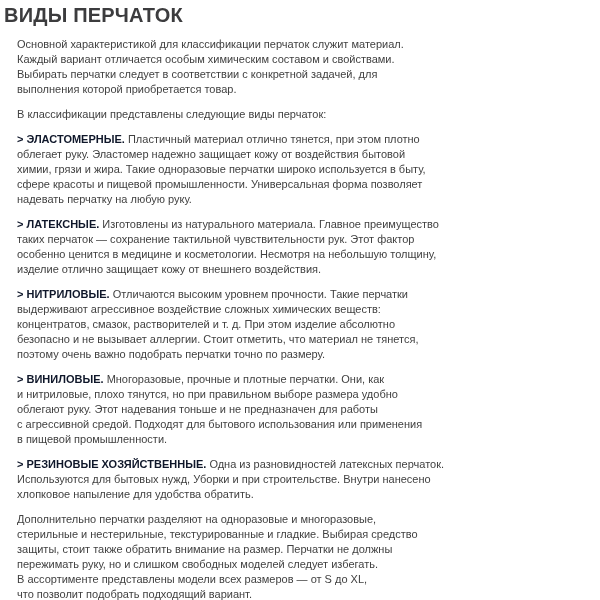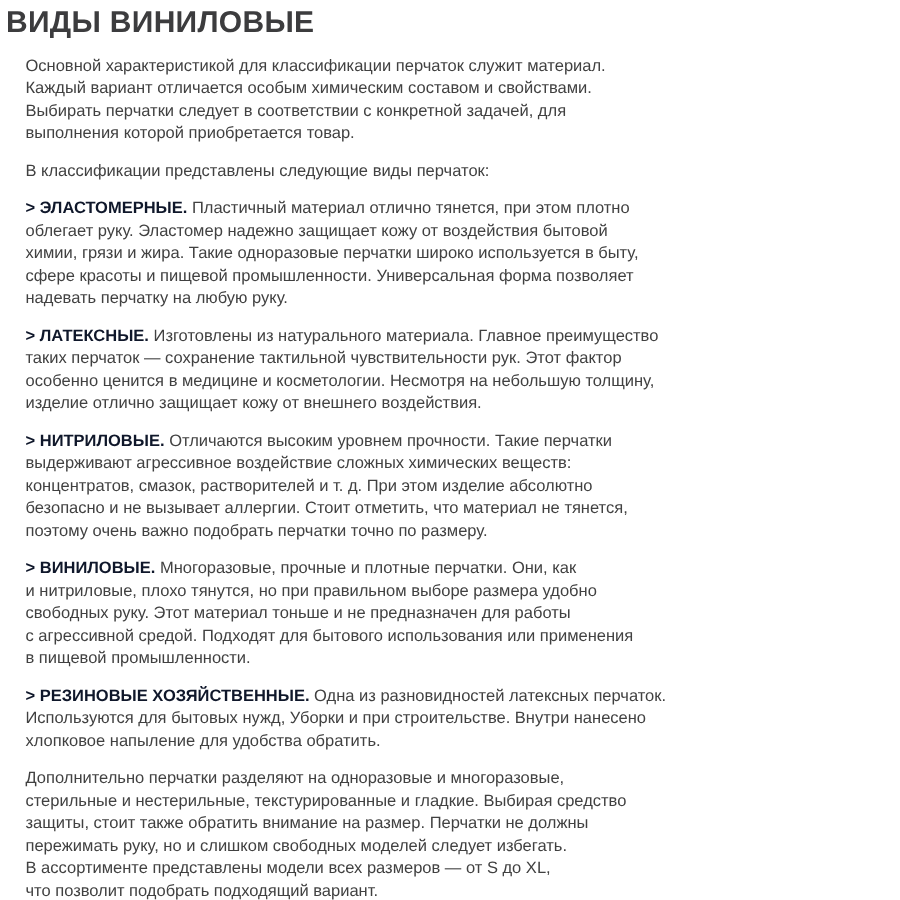--- a/index.html
+++ b/index.html
@@ -26,21 +26,21 @@
     font-size: 11px;
     line-height: 15px;
     color: #414141;
   }
   .lead { font-weight: 700; color: #0f172a; }
   .txt { white-space: pre-line; }
 </style>
 </head>
 <body>
 
-<h1 class="page-title">ВИДЫ ВИНИЛОВЫЕ</h1>
+<h1 class="page-title">ВИДЫ ПЕРЧАТОК</h1>
 
 <p class="para"><span class="txt">Основной характеристикой для классификации перчаток служит материал.
 Каждый вариант отличается особым химическим составом и свойствами.
 Выбирать перчатки следует в соответствии с конкретной задачей, для
 выполнения которой приобретается товар.</span></p>
 
 <p class="para"><span class="txt">В классификации представлены следующие виды перчаток:</span></p>
 
 <p class="para"><span class="lead">&gt; ЭЛАСТОМЕРНЫЕ.</span> <span class="txt">Пластичный материал отлично тянется, при этом плотно
 облегает руку. Эластомер надежно защищает кожу от воздействия бытовой
@@ -54,21 +54,21 @@
 изделие отлично защищает кожу от внешнего воздействия.</span></p>
 
 <p class="para"><span class="lead">&gt; НИТРИЛОВЫЕ.</span> <span class="txt">Отличаются высоким уровнем прочности. Такие перчатки
 выдерживают агрессивное воздействие сложных химических веществ:
 концентратов, смазок, растворителей и т. д. При этом изделие абсолютно
 безопасно и не вызывает аллергии. Стоит отметить, что материал не тянется,
 поэтому очень важно подобрать перчатки точно по размеру.</span></p>
 
 <p class="para"><span class="lead">&gt; ВИНИЛОВЫЕ.</span> <span class="txt">Многоразовые, прочные и плотные перчатки. Они, как
 и нитриловые, плохо тянутся, но при правильном выборе размера удобно
-свободных руку. Этот материал тоньше и не предназначен для работы
+облегают руку. Этот надевания тоньше и не предназначен для работы
 с агрессивной средой. Подходят для бытового использования или применения
 в пищевой промышленности.</span></p>
 
 <p class="para"><span class="lead">&gt; РЕЗИНОВЫЕ ХОЗЯЙСТВЕННЫЕ.</span> <span class="txt">Одна из разновидностей латексных перчаток.
 Используются для бытовых нужд, Уборки и при строительстве. Внутри нанесено
 хлопковое напыление для удобства обратить.</span></p>
 
 <p class="para"><span class="txt">Дополнительно перчатки разделяют на одноразовые и многоразовые,
 стерильные и нестерильные, текстурированные и гладкие. Выбирая средство
 защиты, стоит также обратить внимание на размер. Перчатки не должны

